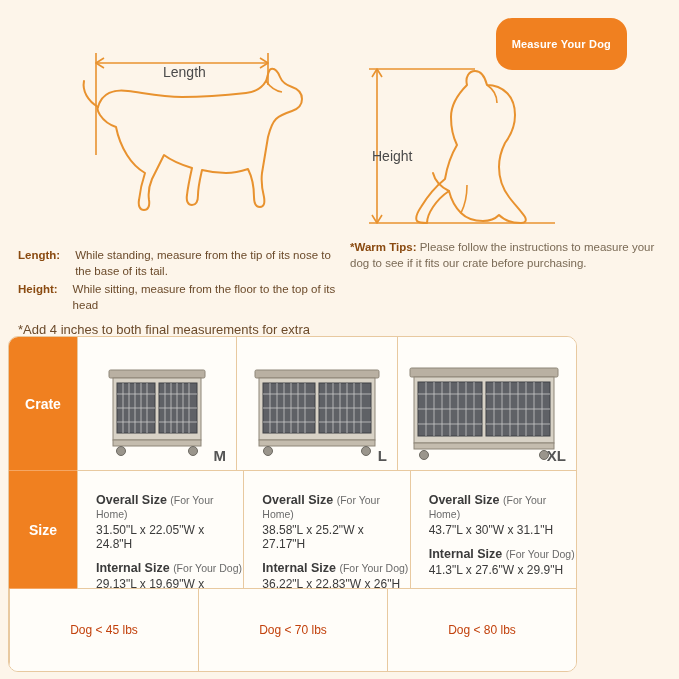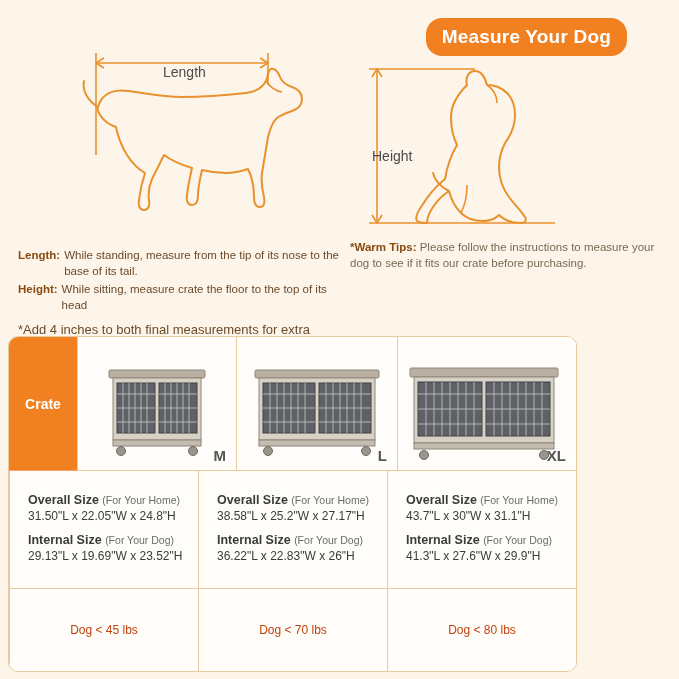--- a/index.html
+++ b/index.html
@@ -20,22 +20,22 @@
     height: 330px;
   }
 
   .badge {
     position: absolute;
     top: 18px;
     right: 52px;
     background: #f08020;
     color: #ffffff;
     font-weight: bold;
-    font-size: 19px;
-    padding: 8px 16px;
+    font-size: 11px;
+    padding: 20px 16px;
     border-radius: 16px;
     letter-spacing: .2px;
     white-space: nowrap;
   }
 
   .dog-standing { position: absolute; left: 70px; top: 45px; }
   .dog-sitting { position: absolute; left: 355px; top: 55px; }
 
   .label-length {
     position: absolute;
@@ -54,21 +54,21 @@
 
   
   .legend {
     position: absolute;
     left: 18px;
     top: 248px;
     width: 330px;
     font-size: 11.5px;
     line-height: 1.35;
   }
-  .legend-row { display: flex; margin-bottom: 3px; }
+  .legend-row { display: flex; margin-bottom: 3px; gap: 11px; }
   .legend-key {
     color: #8a4a10;
     font-weight: bold;
     white-space: nowrap;
     margin-right: 4px;
   }
   .legend-val { color: #6b4a2a; }
   .legend-note {
     margin-top: 8px;
     color: #6b4a2a;
@@ -249,21 +249,21 @@
   </div>
   <div class="label-height">Height</div>
 
   <div class="legend">
     <div class="legend-row">
       <span class="legend-key">Length:</span>
       <span class="legend-val">While standing, measure from the tip of its nose to the base of its tail.</span>
     </div>
     <div class="legend-row">
       <span class="legend-key">Height:</span>
-      <span class="legend-val">While sitting, measure crate the floor to the top of its head</span>
+      <span class="legend-val">While sitting, measure from the floor to the top of its head</span>
     </div>
     <div class="legend-note">*Add 4 inches to both final measurements for extra wiggle room.</div>
   </div>
 
   <div class="tips">
     <span class="tips-key">*Warm Tips:</span>
     <span class="tips-val">Please follow the instructions to measure your dog to see if it fits our crate before purchasing.</span>
   </div>
 </div>
 
@@ -366,20 +366,21 @@
         </g>
         <rect x="16" y="87" width="140" height="6" fill="#c4bcae" stroke="#8e8678" stroke-width="1"></rect>
         <circle cx="26" cy="99" r="4.5" fill="#9a958c" stroke="#6d6a63" stroke-width="1"></circle>
         <circle cx="146" cy="99" r="4.5" fill="#9a958c" stroke="#6d6a63" stroke-width="1"></circle>
       </svg>
       <div class="crate-size-tag">XL</div>
     </div>
   </div>
 
   <div class="row row-size">
+    <div class="rowhead">Size</div>
 
     <div class="cell size-cell">
       <div class="size-block">
         <div class="size-title">
           <span>Overall Size</span>
           <span class="sub">(For Your Home)</span>
         </div>
         <div class="size-dim">31.50"L x 22.05"W x 24.8"H</div>
       </div>
       <div class="size-block">

